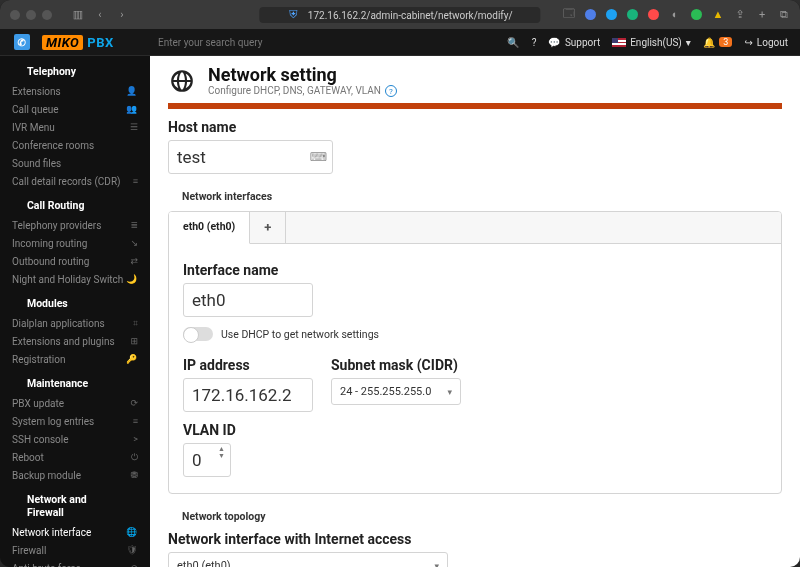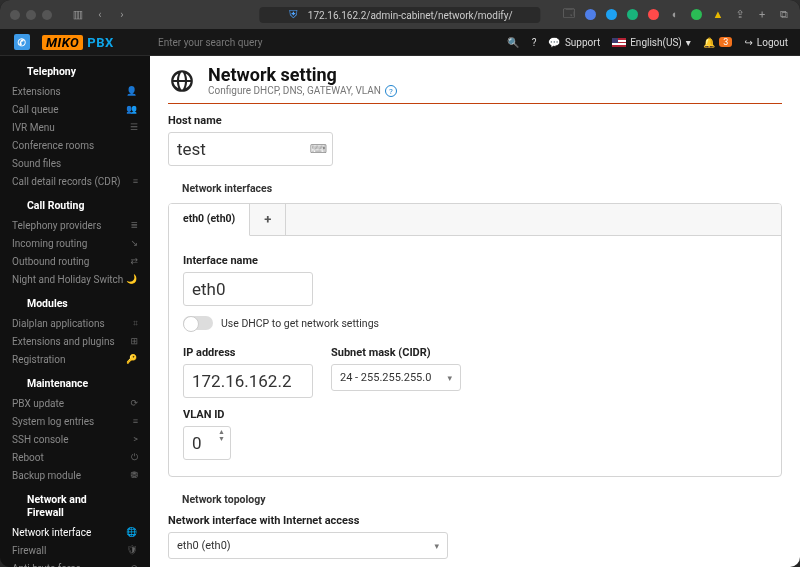--- a/index.html
+++ b/index.html
@@ -32,27 +32,27 @@
   .body { flex:1; display:flex; overflow:hidden; }
   .sidebar { width:150px; background:#111; color:#aaa; font-size:10px; overflow-y:auto; }
   .sidebar::-webkit-scrollbar{width:0;}
   .sb-head { color:#fff; font-weight:700; font-size:10.5px; padding:9px 27px 4px;}
   .sb-item { display:flex; justify-content:space-between; align-items:center; padding:3.5px 12px; color:#888; cursor:pointer;}
   .sb-item.active{ color:#fff;gap:28px;}
   .sb-ico{ font-size:9px; color:#666;}
 
   .content { flex:1; background:#fff; overflow-y:auto; padding:8px 18px 18px; font-size:11px; color:#333;}
   .content::-webkit-scrollbar{width:6px;} .content::-webkit-scrollbar-thumb{background:#ccc;border-radius:3px;}
-  .page-hdr{ display:flex; align-items:center; gap:12px; border-bottom:1px solid #c2410c; padding-bottom:6px; margin-bottom:10px;}
+  .page-hdr{ display:flex; align-items:center; gap:12px; border-bottom:6px solid #c2410c; padding-bottom:6px; margin-bottom:10px;}
   .globe{ width:28px; height:28px; display:flex; align-items:center; justify-content:center;}
   .page-hdr h1{ font-size:18px; font-weight:700; color:#111;}
   .page-hdr .sub{ font-size:10px; color:#777;}
   .help{ display:inline-block; width:12px;height:12px;border-radius:50%; border:1px solid #2185d0; color:#2185d0; font-size:8px; text-align:center; line-height:11px; margin-left:4px;}
 
-  .field-label{ font-weight:700; font-size:11px; color:#222; margin:8px 0 5px;}
+  .field-label{ font-weight:700; font-size:14px; color:#222; margin:8px 0 5px;}
   .input{ border:1px solid #d4d4d4; border-radius:3px; padding:6px 8px; font-size:17px; background:#fff; color:#333;}
   .hostname{ width:165px; position:relative;}
   .hostname .kb{ position:absolute; right:6px; top:50%; transform:translateY(-50%); color:#888; font-size:12px;}
   .section-title{ font-weight:700; font-size:10.5px; margin:16px 14px 8px;}
 
   .iface-box{ border:1px solid #d4d4d4; border-radius:4px; overflow:hidden;}
   .tabs{ display:flex; background:#f7f7f7; border-bottom:1px solid #d4d4d4;}
   .tab{ padding:8px 14px; font-size:10.5px; color:#666; cursor:pointer; border-right:1px solid #d4d4d4;}
   .tab.active{ background:#fff; font-weight:700; color:#222; border-bottom:1px solid #fff; margin-bottom:-1px;}
   .tab.plus{ font-weight:700; font-size:13px; color:#555;}

